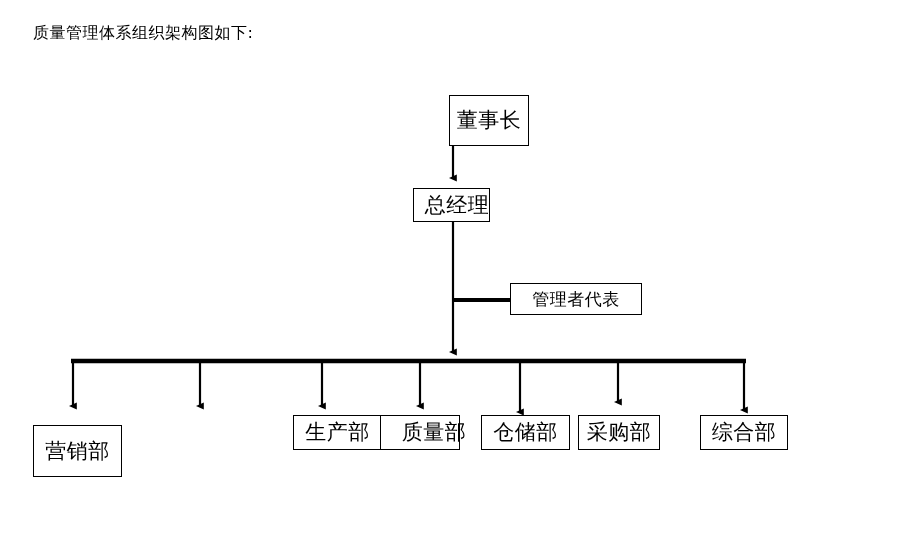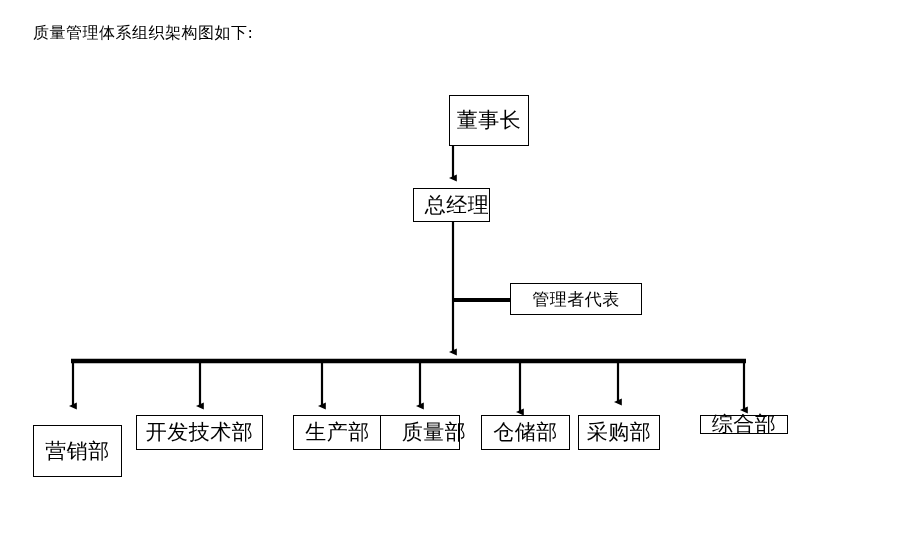--- a/index.html
+++ b/index.html
@@ -106,37 +106,34 @@
   </div>
 
   <div class="node small-label" style="left:510px; top:283px; width:132px; height:32px;">
     <span>管理者代表</span>
   </div>
 
   <div class="node" style="left:33px; top:417px; width:89px; height:52px;margin-top:8px;">
     <span>营销部</span>
   </div>
 
-  <div class="node" style="left:136px; top:415px; width:127px; height:35px;">
-    <span>开发技术部</span>
-  </div>
 
   <div class="node" style="left:283px; top:415px; width:89px; height:35px;margin-left:10px;">
     <span>生产部</span>
   </div>
 
   <div class="node" style="left:380px; top:415px; width:80px; height:35px;padding-left:28px;">
     <span>质量部</span>
   </div>
 
   <div class="node" style="left:578px; top:415px; width:82px; height:35px;">
     <span>采购部</span>
   </div>
 
   <div class="node" style="left:481px; top:415px; width:89px; height:35px;">
     <span>仓储部</span>
   </div>
 
-  <div class="node" style="left:700px; top:415px; width:88px; height:19px;">
+  <div class="node" style="left:700px; top:415px; width:88px; height:35px;">
     <span>综合部</span>
   </div>
 
 </div>
 
 </body></html>

